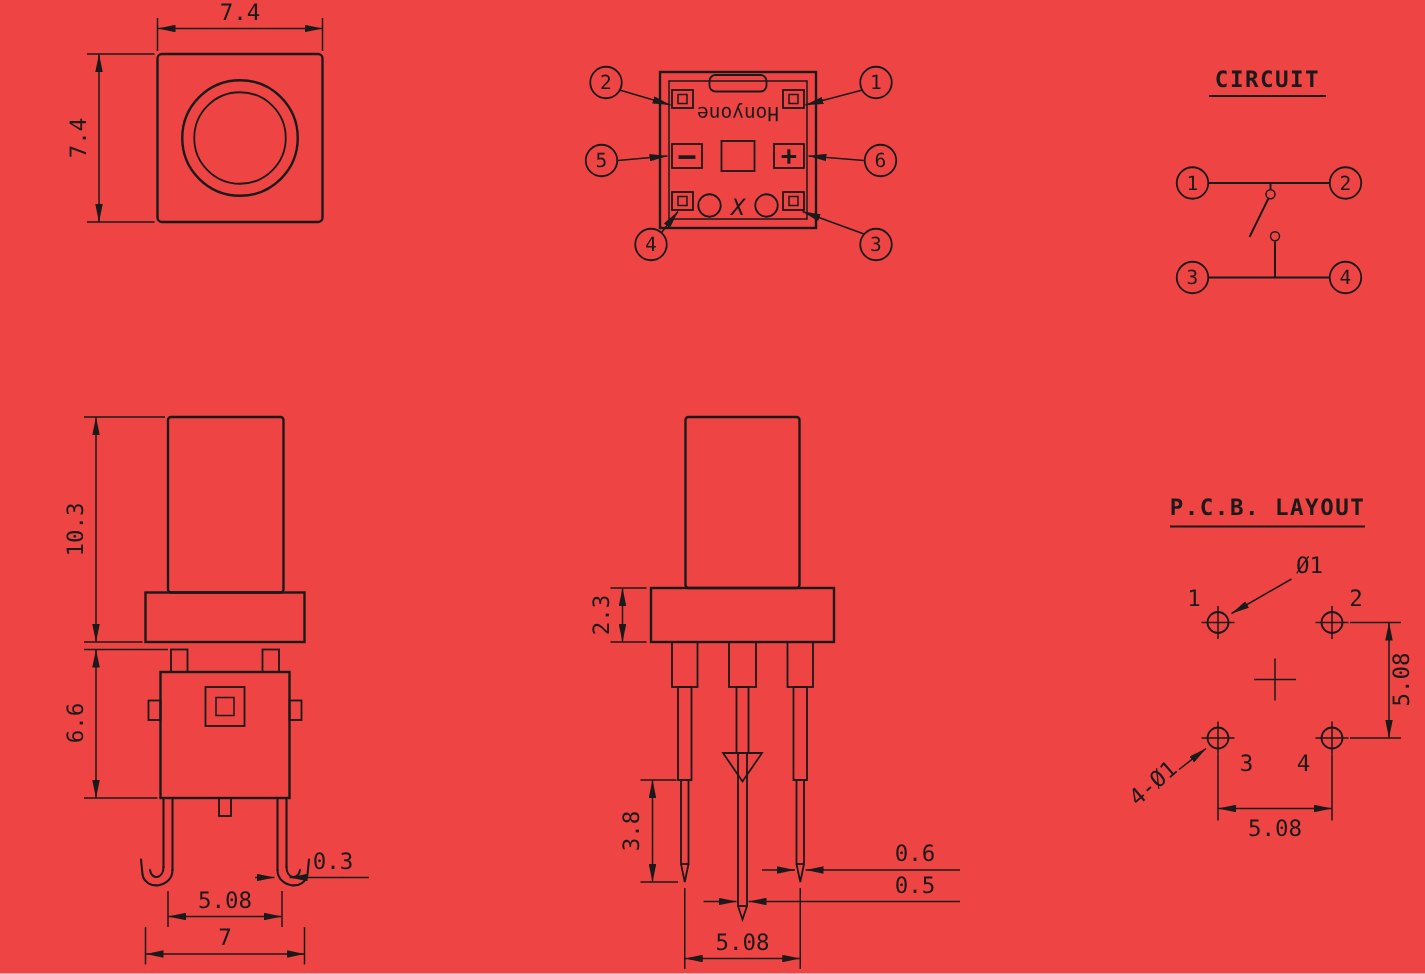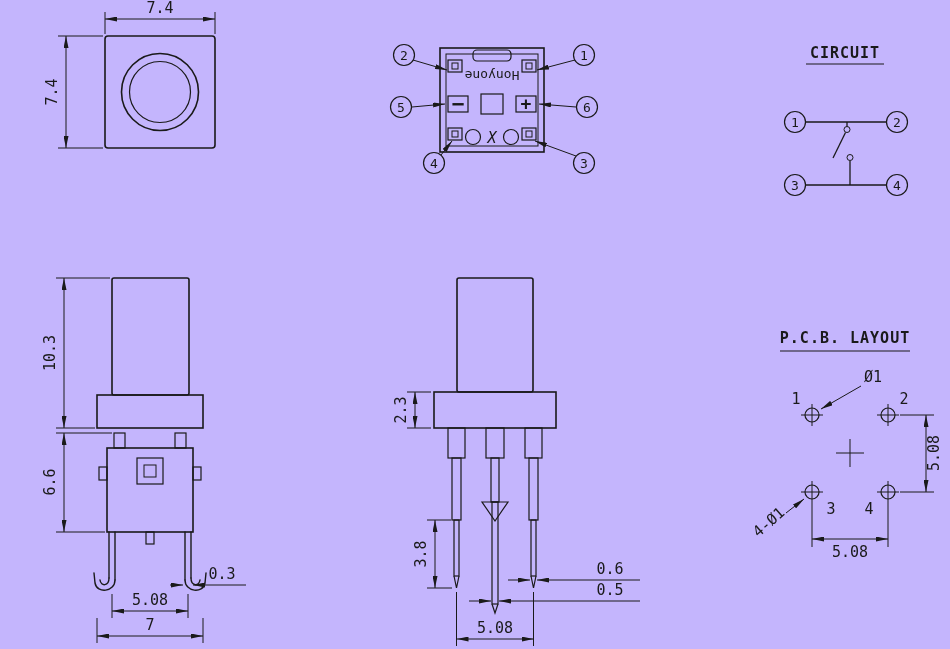--- a/index.html
+++ b/index.html
@@ -1,17 +1,17 @@
 <!DOCTYPE html>
 <html><head>
 <meta charset="utf-8">
 <style>
   html,body { margin:0; padding:0; background:#ffffff; }
   #canvas {
-    position:relative; width:950px; height:649px; background:#c4b5fd;
+    position:relative; width:950px; height:649px; background:#ef4444;
     font-family:"DejaVu Sans Mono", "Liberation Mono", monospace;
   }
   svg { display:block; }
   text {
     font-family:"DejaVu Sans Mono", "Liberation Mono", monospace;
     fill:#1a1a1a; text-anchor:middle;
   }
   .t15 { font-size:15px; }
   .t13 { font-size:13px; }
   .title { font-size:15px; font-weight:bold; letter-spacing:1px; }

